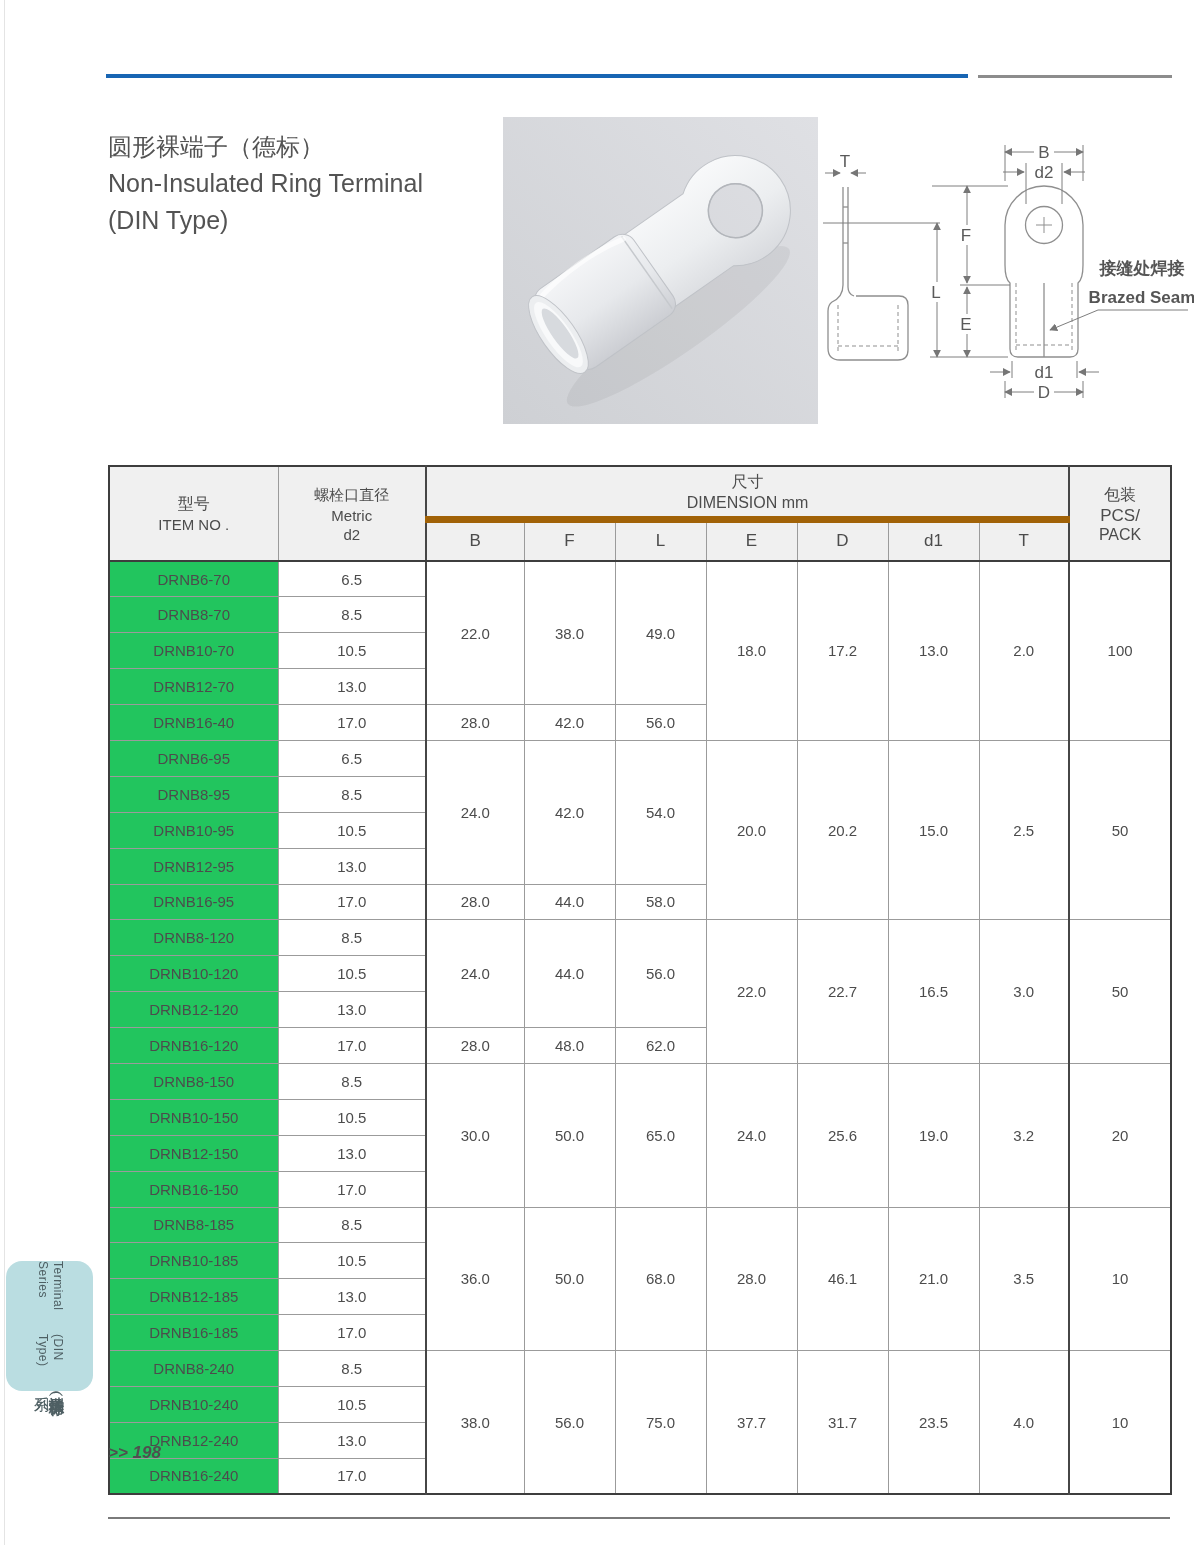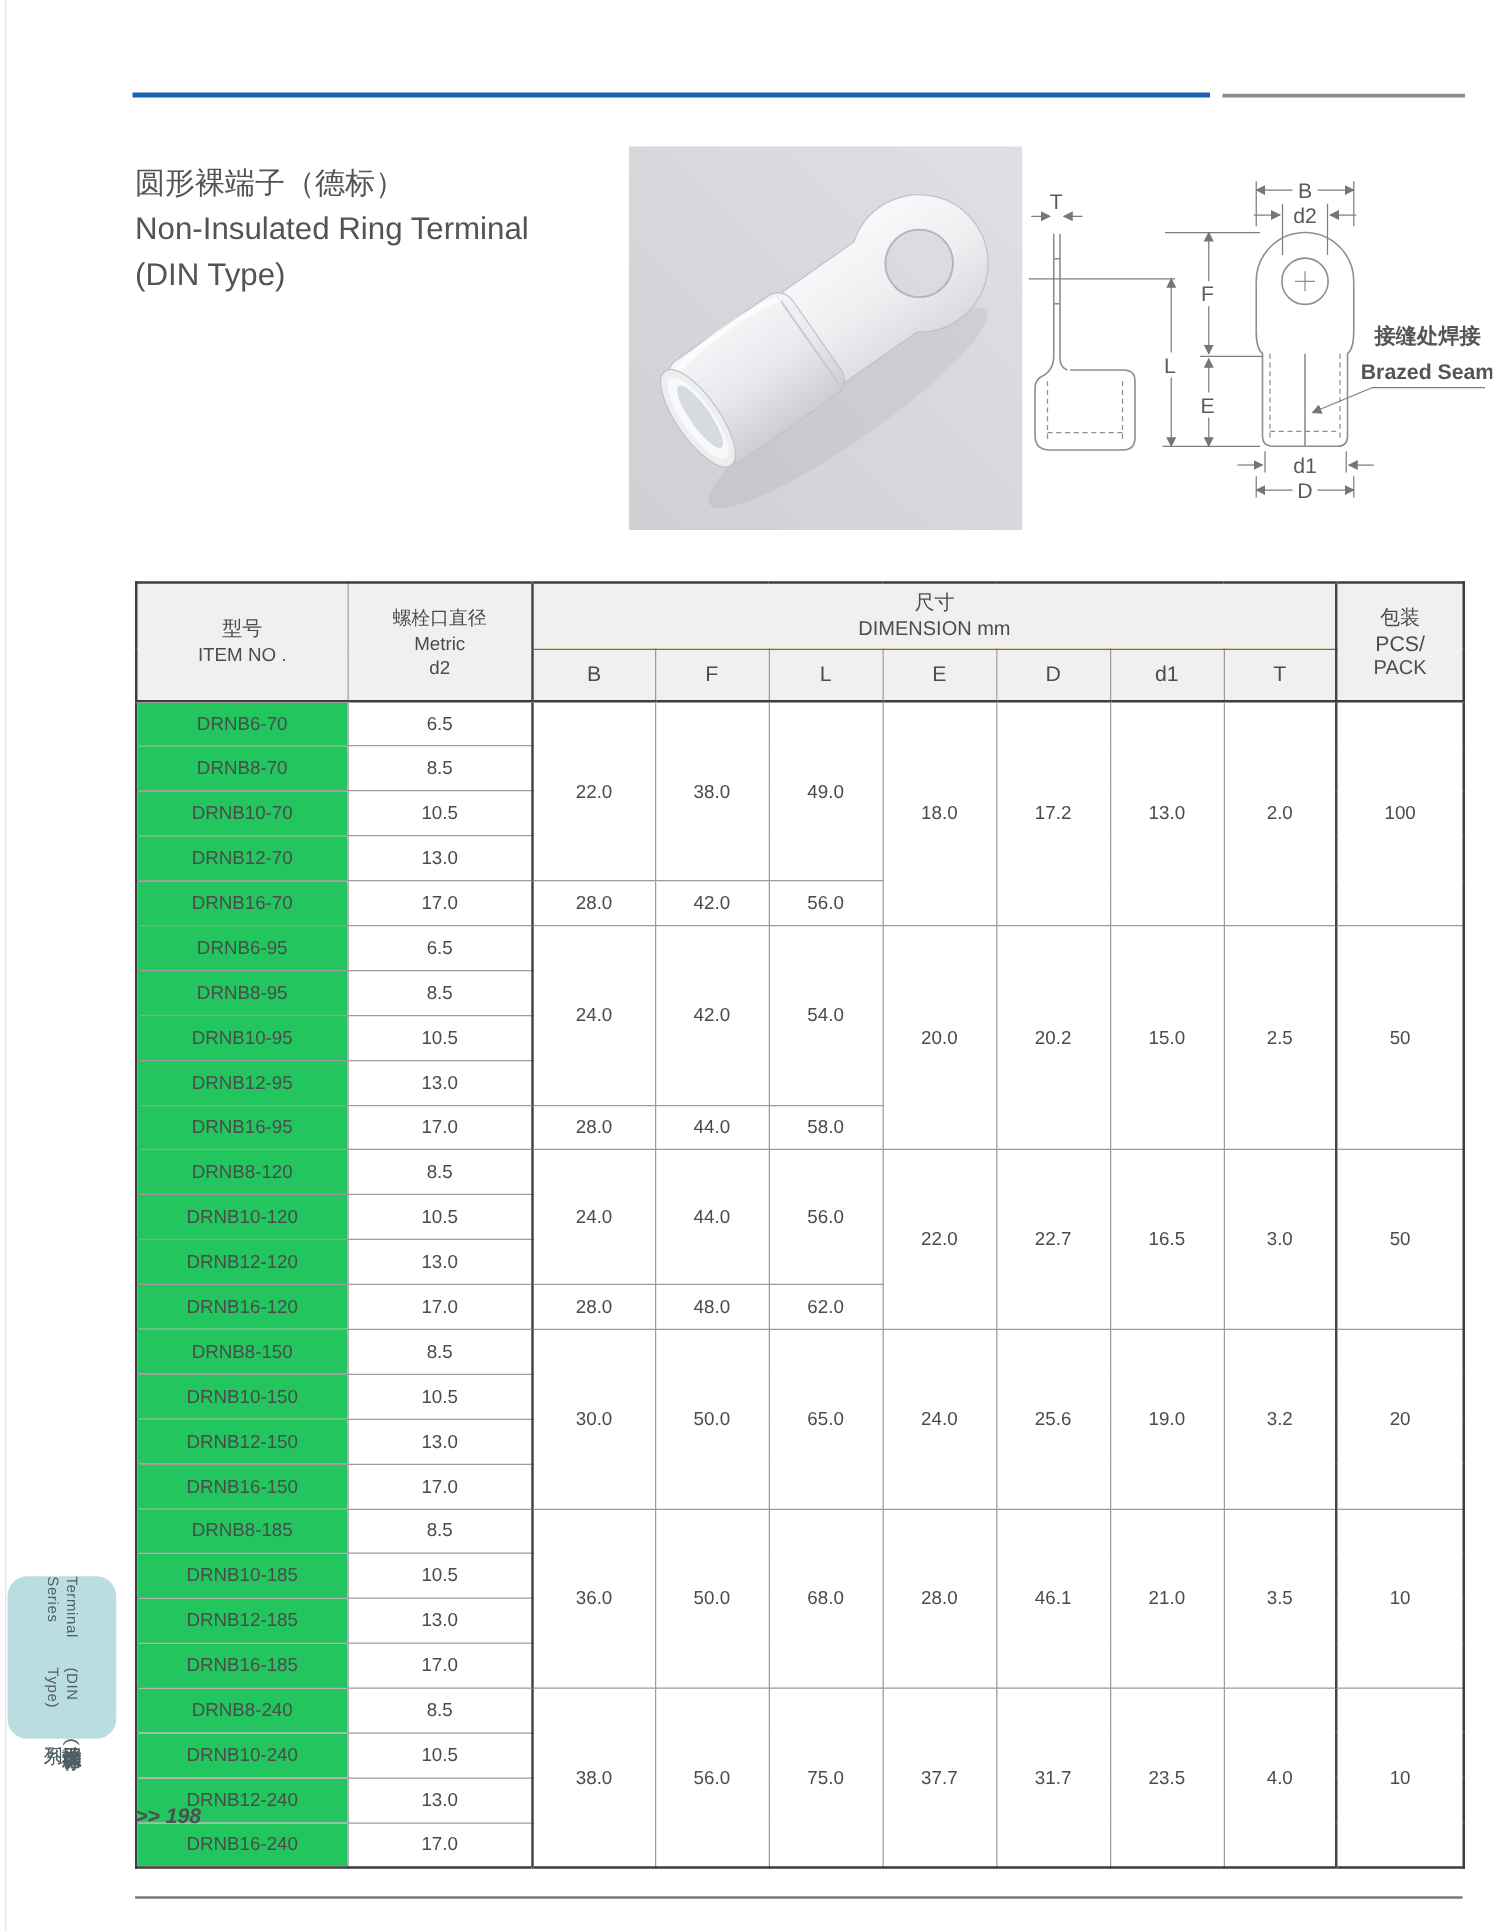--- a/index.html
+++ b/index.html
@@ -23,21 +23,21 @@
   table.spec{
     position:absolute;left:108px;top:465px;width:1062px;
     border-collapse:collapse;table-layout:fixed;
     border:2px solid #3d3d3d;color:#4c4c4c;
   }
   table.spec th,table.spec td{
     border:1px solid #9b9b9b;text-align:center;vertical-align:middle;padding:0;
     font-weight:normal;overflow:hidden;
   }
   table.spec thead th{background:#f0f0f0;border-bottom:2px solid #3d3d3d;}
-  table.spec thead th.th-dim{border-bottom:1px solid #a16207;}
+  table.spec thead th.th-dim{border-bottom:7px solid #a16207;}
   table.spec .sep-l{border-left:2px solid #464646;}
   tr.hrow1{height:53px;} tr.hrow2{height:42px;}
   tbody tr{height:35.9px;}
   .h-zh{font-size:16px;line-height:22px;}
   .h-en{font-size:15px;line-height:19px;}
   .h-letter{font-size:17px;color:#4c4c4c;}
   tbody td{font-size:15px;background:#ffffff;}
   tbody td.item{background:#22c55e;}
 
   .side-tab{
@@ -237,21 +237,21 @@
       </tr>
       <tr>
         <td class="item">DRNB10-70</td>
         <td class="d2">10.5</td>
       </tr>
       <tr>
         <td class="item">DRNB12-70</td>
         <td class="d2">13.0</td>
       </tr>
       <tr>
-        <td class="item">DRNB16-70</td>
+        <td class="item">DRNB16-40</td>
         <td class="d2">17.0</td>
         <td class="sep-l">28.0</td>
         <td>42.0</td>
         <td>56.0</td>
       </tr>
       <tr>
         <td class="item">DRNB6-95</td>
         <td class="d2">6.5</td>
         <td class="sep-l" rowspan="4">24.0</td>
         <td rowspan="4">42.0</td>

